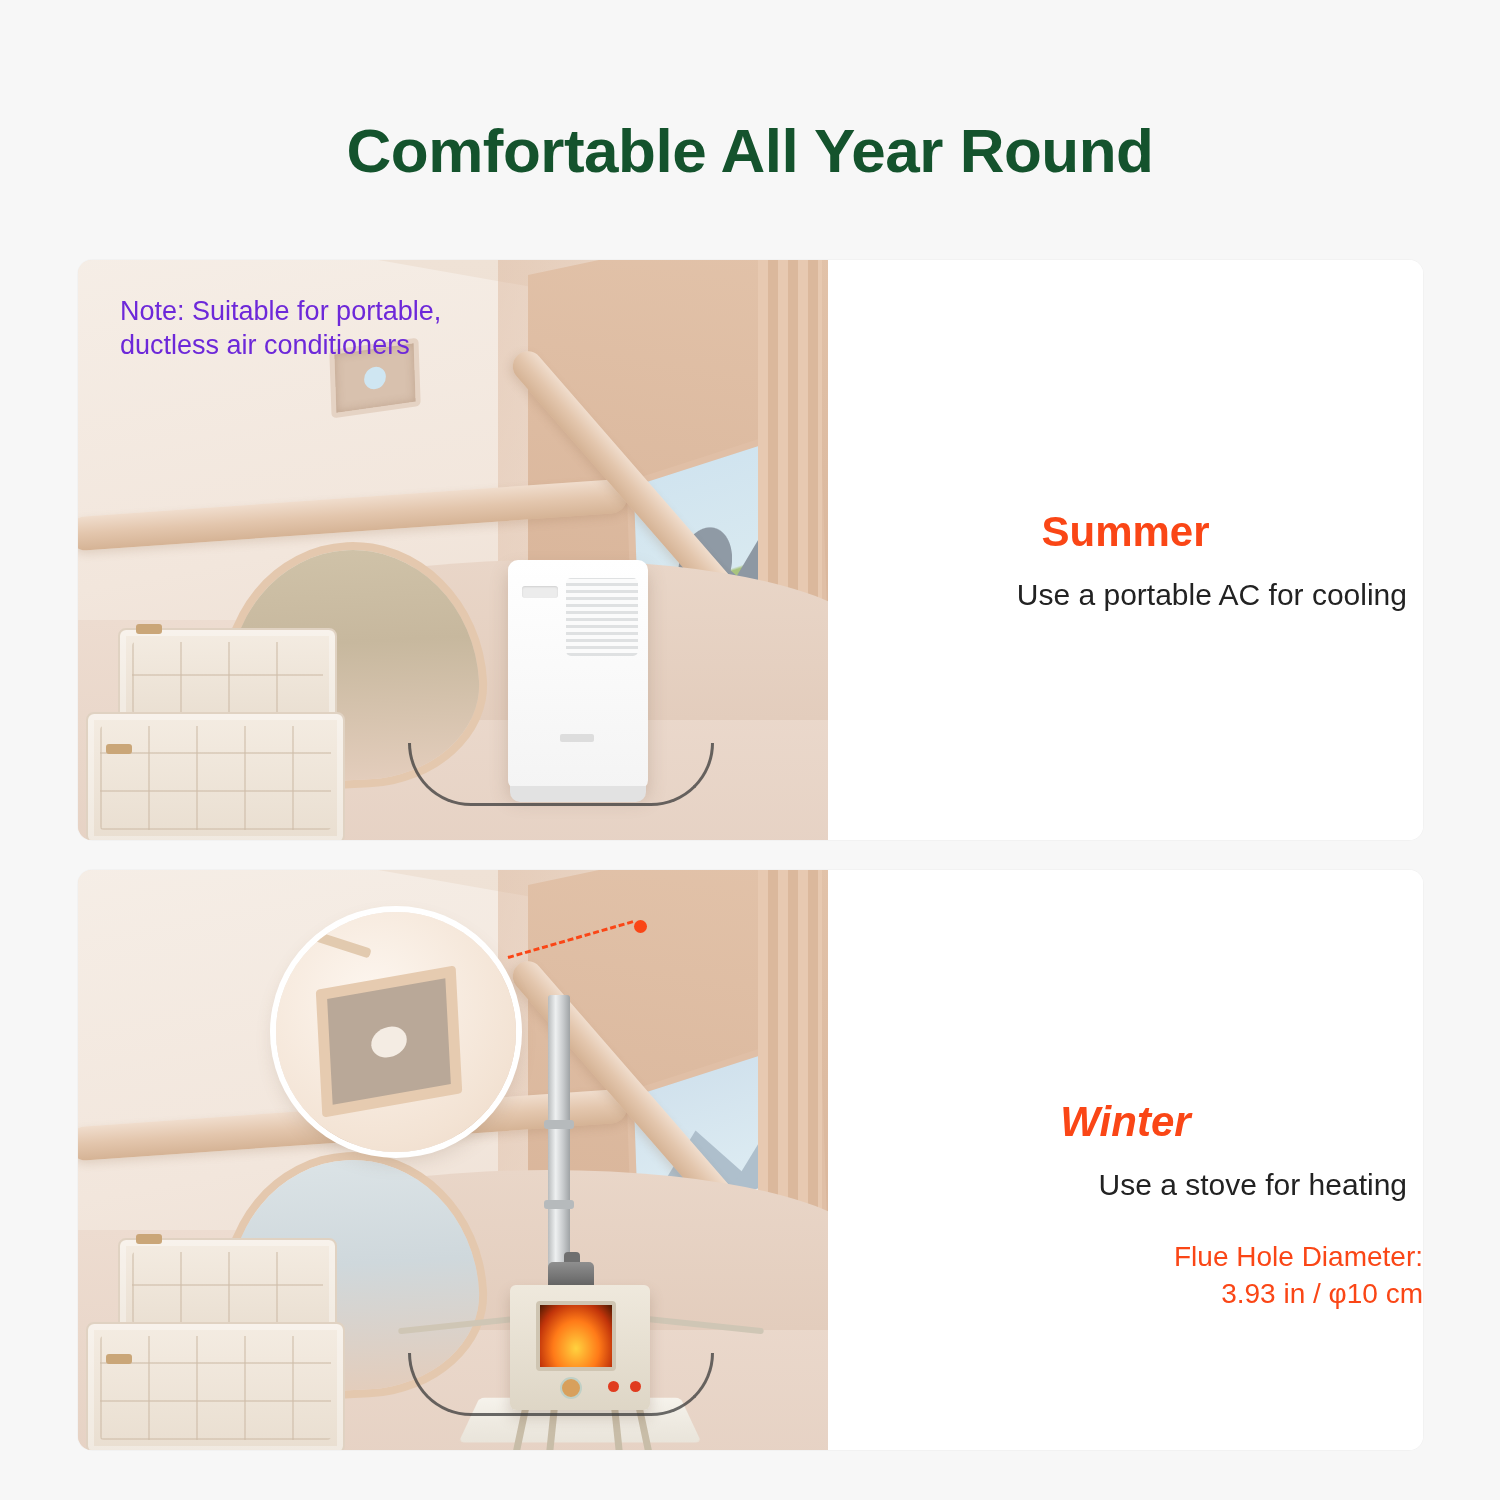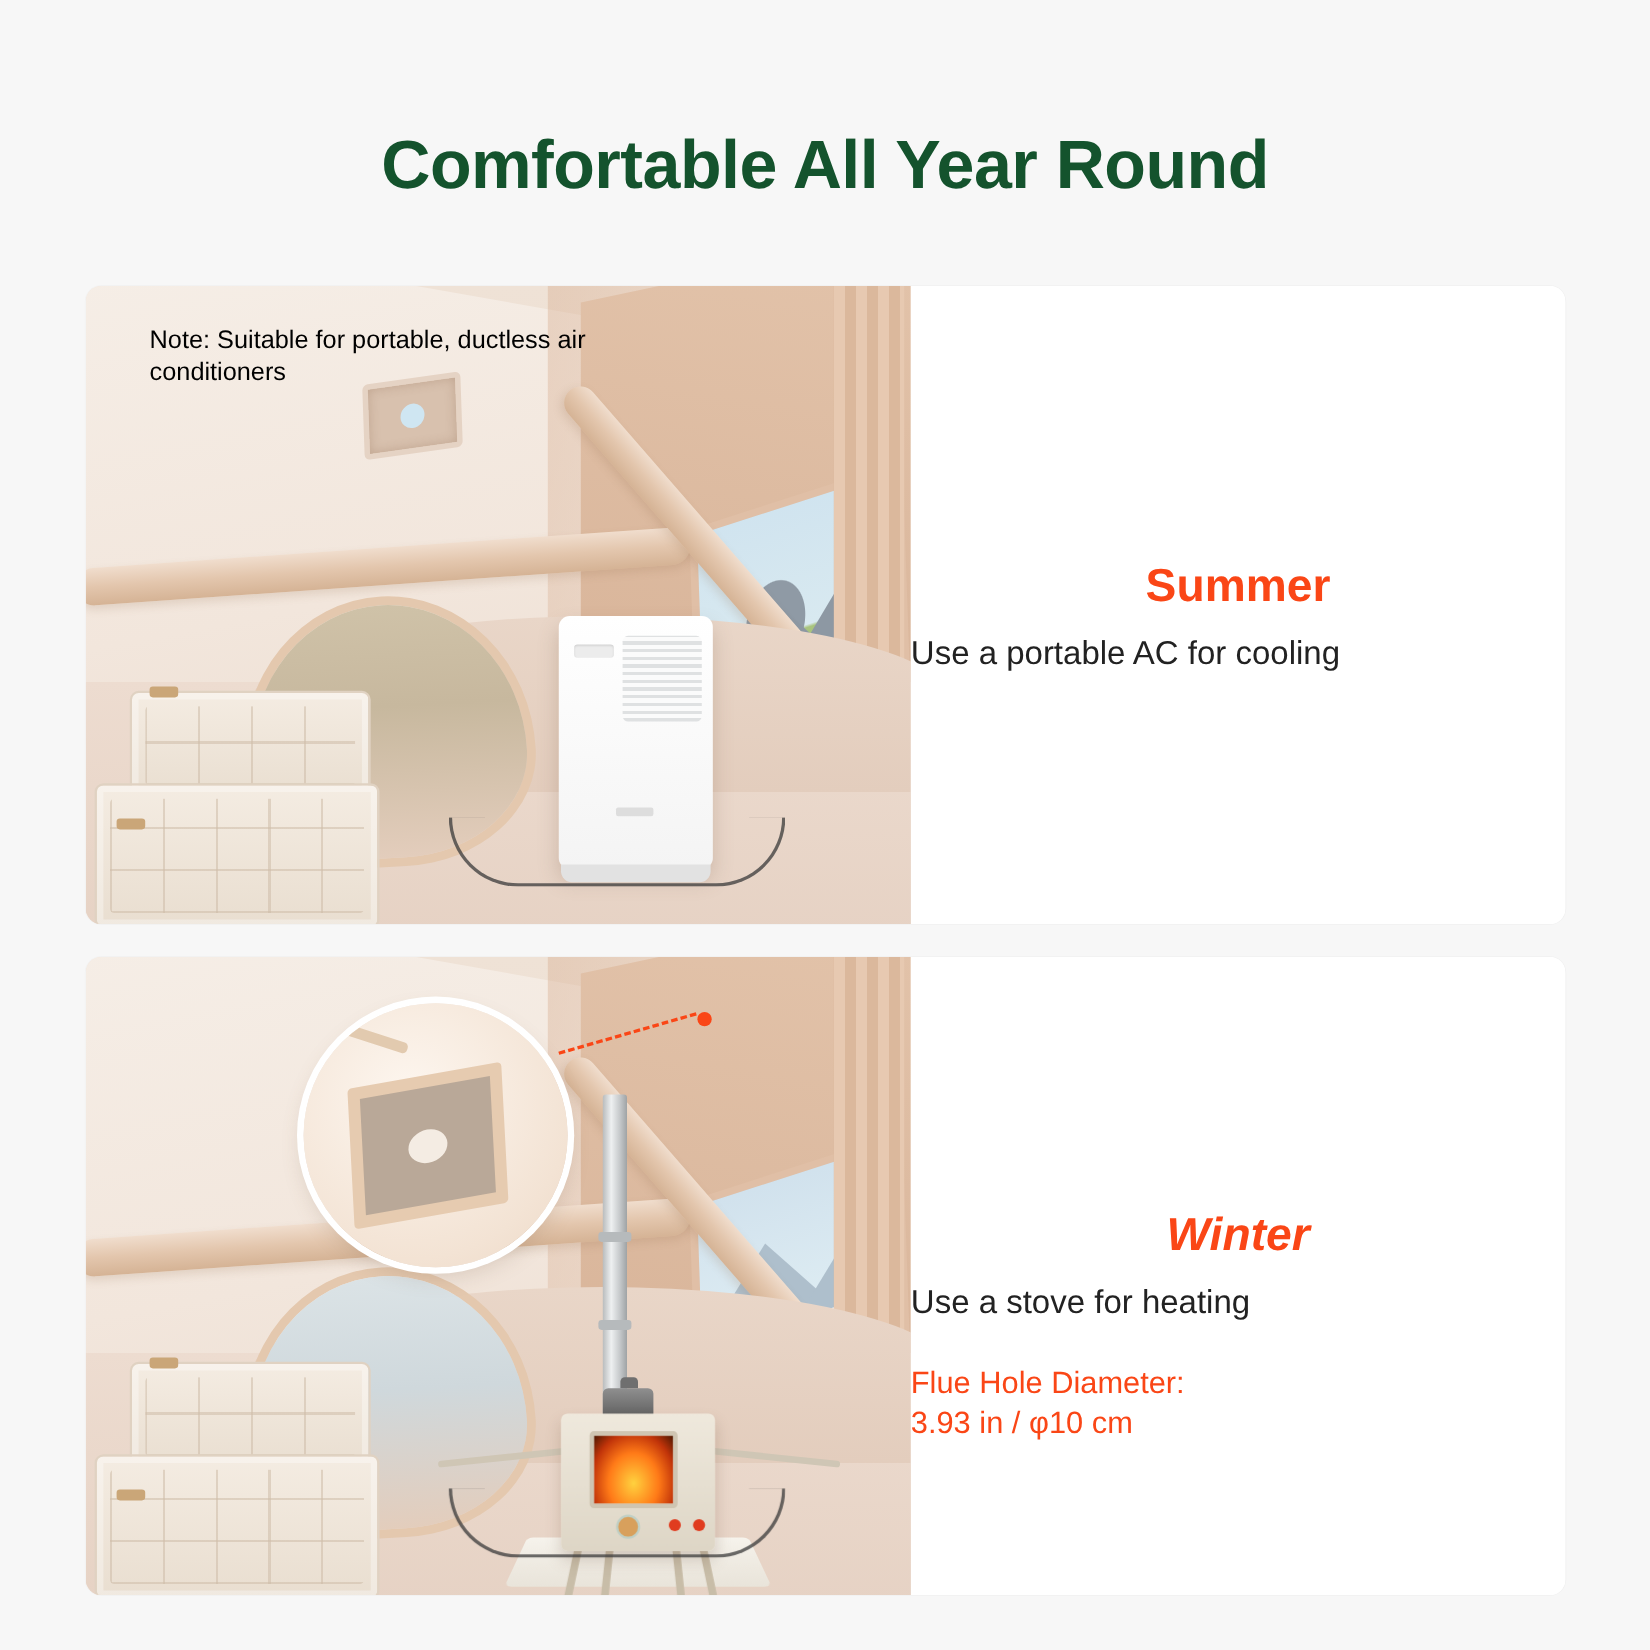--- a/index.html
+++ b/index.html
@@ -60,29 +60,29 @@
     right: 0;
     text-align: center;
     color: #fa4616;
     font-size: 42px;
     font-weight: bold;
   }
   .season-sub {
     position: absolute;
     left: 0;
     right: 16px;
-    text-align: left;
+    text-align: right;
     color: #222;
     font-size: 30px;
   }
   .flue {
     position: absolute;
     left: 0;
     right: 0;
-    text-align: left;
+    text-align: right;
     color: #fa4616;
     font-size: 28px;
     line-height: 1.35;
   }
   .summer .season-title { top: 248px; }
   .summer .season-sub { top: 318px; }
   .winter .season-title { top: 228px; font-style: italic; }
   .winter .season-sub { top: 298px; }
   .winter .flue { top: 368px; }
 
@@ -419,24 +419,24 @@
   }
   .pointer-dot {
     position: absolute;
     left: 556px; top: 50px;
     width: 13px; height: 13px;
     border-radius: 50%;
     background: #fa4616;
   }
   .note {
     position: absolute;
-    left: 58px; top: 34px;
+    left: 42px; top: 34px;
     width: 400px;
-    color: #000000;
-    font-size: 23px;
+    color: #6d28d9;
+    font-size: 27px;
     line-height: 1.28;
   }
 </style>
 </head>
 <body>
 
 <div class="page">
 
   <h1 class="headline">Comfortable All Year Round</h1>
 

